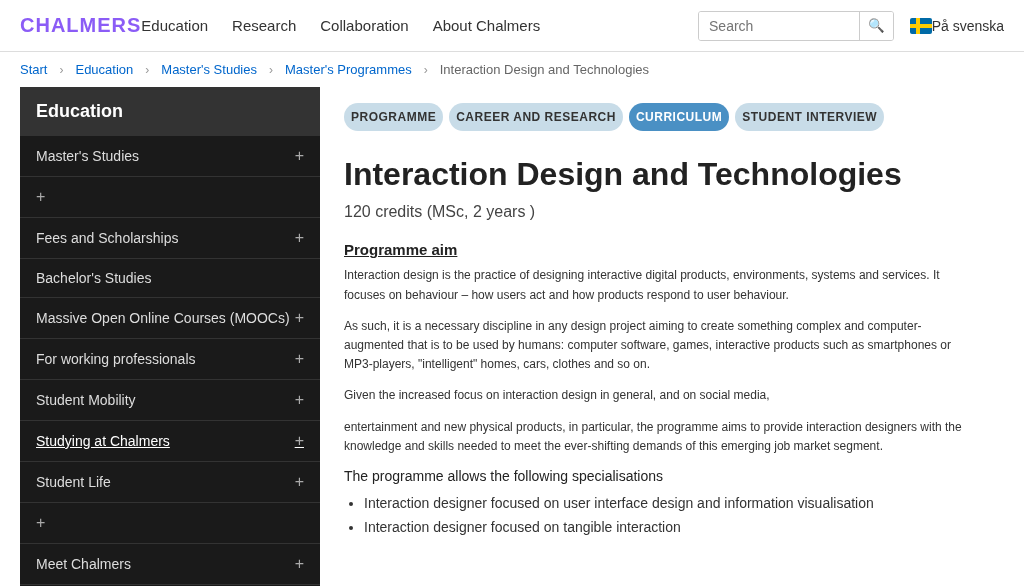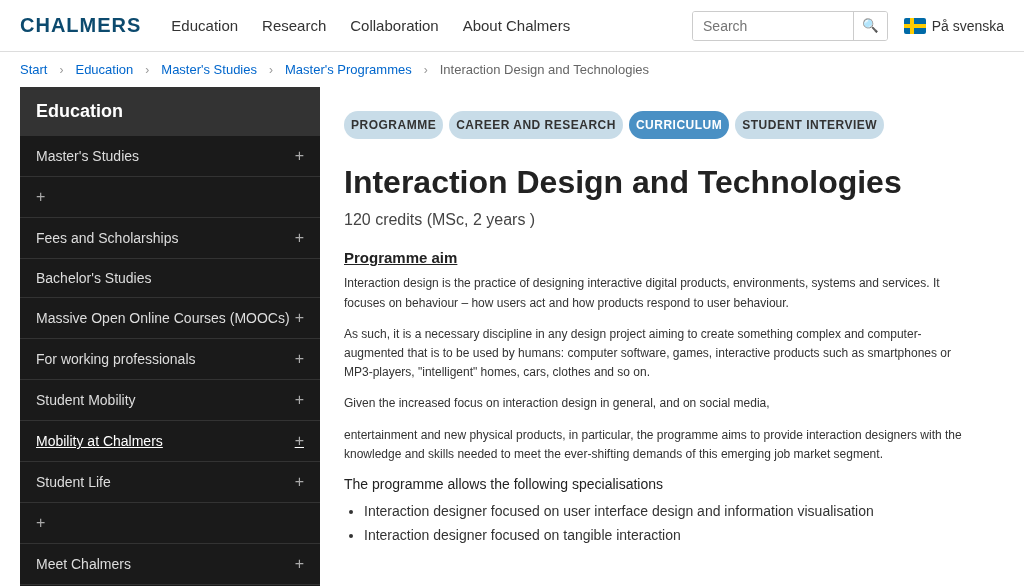--- a/index.html
+++ b/index.html
@@ -10,23 +10,22 @@
       display: flex;
       align-items: center;
       padding: 0 20px;
       height: 52px;
       border-bottom: 1px solid #ddd;
       background: #fff;
     }
     .top-nav .logo {
       font-weight: 900;
       font-size: 20px;
-      color: #0c4a6e;
+      color: #8b5cf6;
       letter-spacing: 1px;
-      margin-right: 30px;
     }
     .top-nav .nav-links {
       display: flex;
       gap: 24px;
       flex: 1;
     }
     .top-nav .nav-links a {
       text-decoration: none;
       color: #333;
       font-size: 15px;
@@ -57,21 +56,20 @@
       border: none;
       border-left: 1px solid #ccc;
       padding: 0 8px;
       cursor: pointer;
       height: 100%;
       color: #666;
     }
     .lang-btn {
       display: flex;
       align-items: center;
-      gap: 6px;
       text-decoration: none;
       color: #333;
       font-size: 14px;
     }
     .flag-icon {
       width: 22px;
       height: 16px;
       background: #006AA7;
       position: relative;
       display: inline-block;
@@ -167,21 +165,20 @@
       flex-wrap: wrap;
     }
     .tab-btn {
       padding: 7px 7px;
       font-size: 12px;
       font-weight: bold;
       border: none;
       cursor: pointer;
       letter-spacing: 0.5px;
       border-radius: 14px;
-      margin-top: 8px;
     }
     .tab-btn.active {
       background: #4a90c4;
       color: #fff;
     }
     .tab-btn.inactive {
       background: #c8dce8;
       color: #333;
     }
     .page-title {
@@ -285,21 +282,21 @@
         </div>
         <div class="sidebar-item">
           <span>For working professionals</span>
           <span class="plus">+</span>
         </div>
         <div class="sidebar-item">
           <span>Student Mobility</span>
           <span class="plus">+</span>
         </div>
         <div class="sidebar-item active">
-          <span>Mobility at Chalmers</span>
+          <span>Studying at Chalmers</span>
           <span class="plus">+</span>
         </div>
         <div class="sidebar-item">
           <span>Student Life</span>
           <span class="plus">+</span>
         </div>
         <div class="sidebar-item">
           <span class="plus">+</span>
         </div>
         <div class="sidebar-item">

